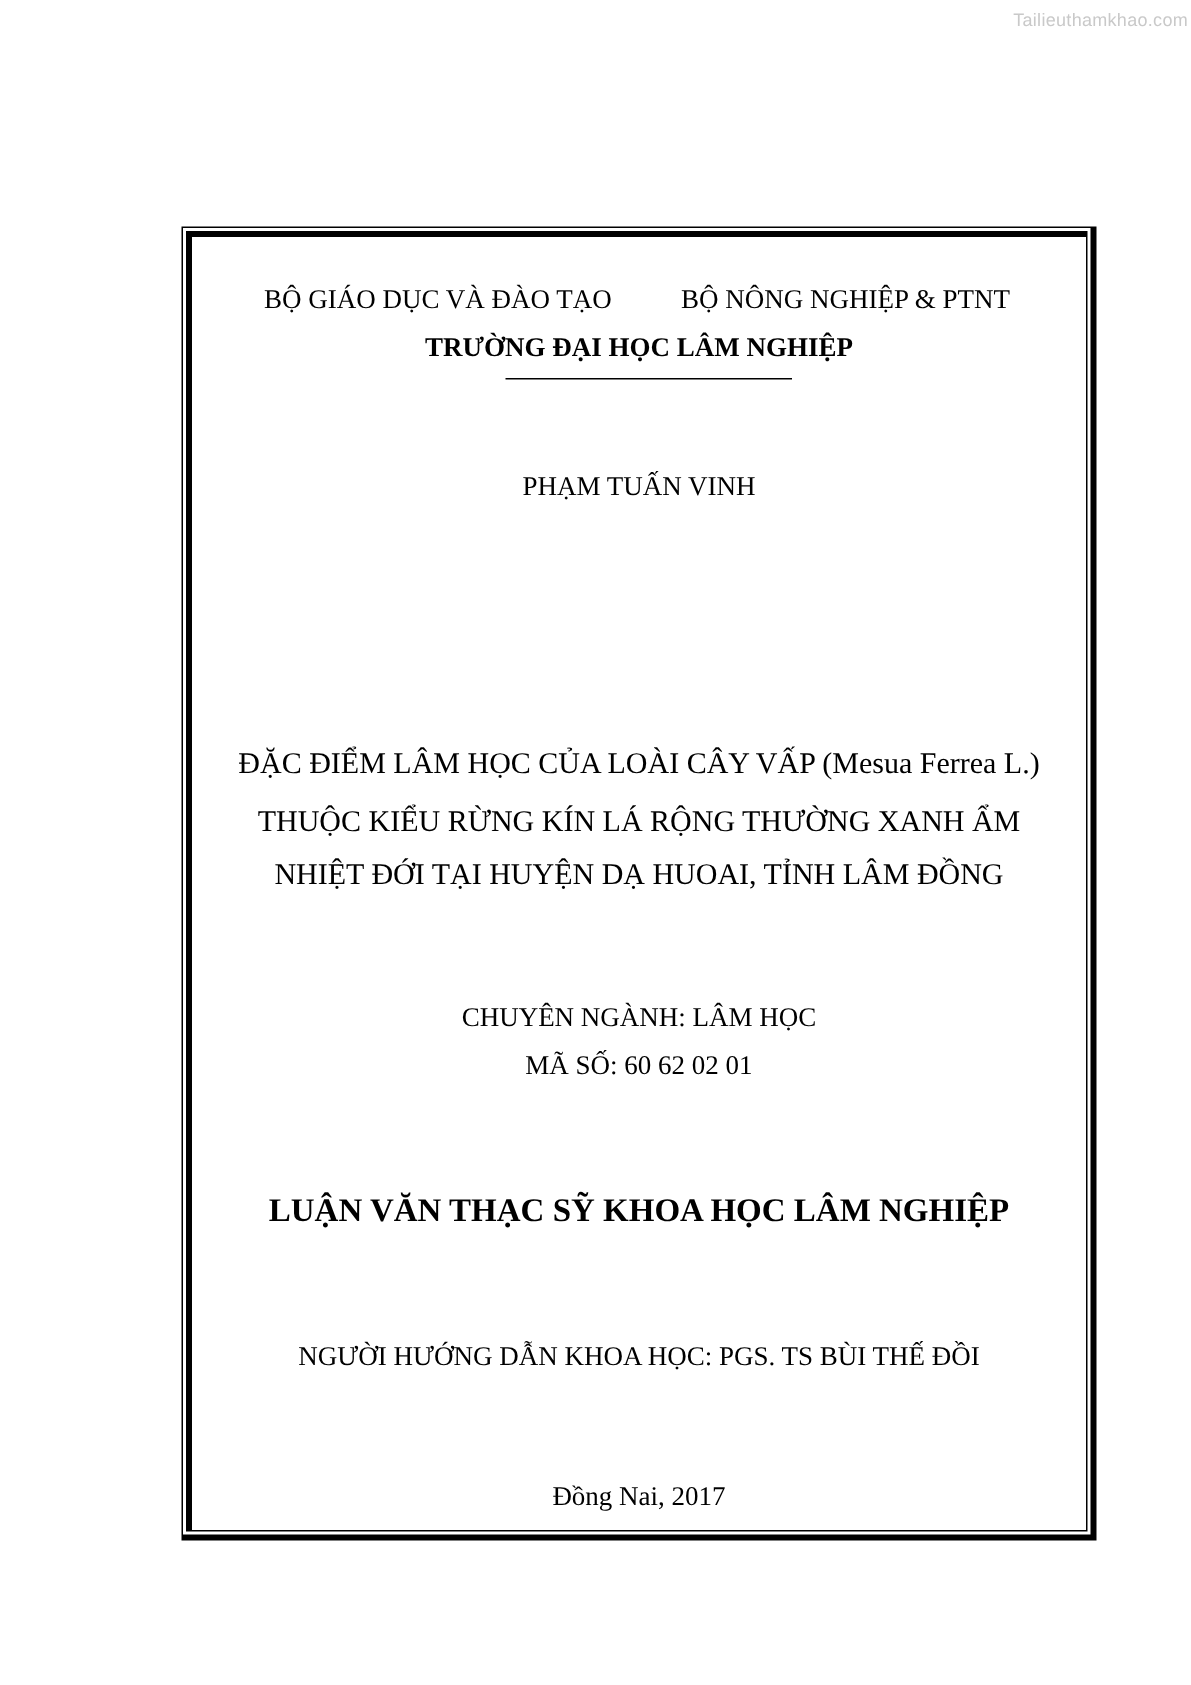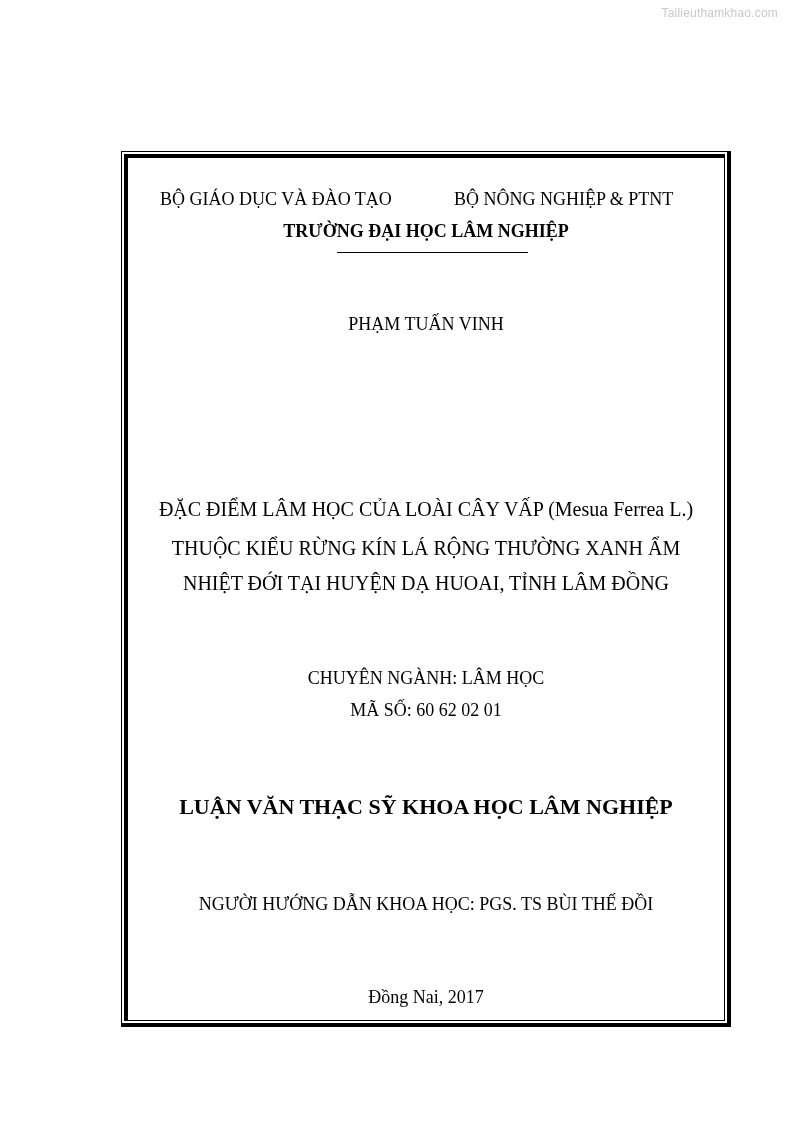--- a/index.html
+++ b/index.html
@@ -11,21 +11,21 @@
       width: 794px;
       height: 1123px;
       position: relative;
       overflow: hidden;
       font-family: "Liberation Serif", "DejaVu Serif", serif;
       color: #000;
     }
     .watermark {
       position: absolute;
       top: 6px;
-      right: 16px;
+      right: 2px;
       font-family: "Liberation Sans", "DejaVu Sans", sans-serif;
       font-size: 12px;
       color: #c9c9c9;
       letter-spacing: 0.2px;
       text-align: right;
     }
     
     .frame-outer-thin {
       position: absolute;
       left: 121px;
@@ -59,21 +59,21 @@
     }
     .ministries {
       position: absolute;
       top: 188px;
       left: 160px;
       width: 530px;
       font-size: 18px;
       line-height: 22px;
       white-space: nowrap;
     }
-    .ministries .left { position: absolute; left: 0; }
+    .ministries .left { position: absolute; left: 16px; }
     .ministries .right { position: absolute; left: 294px; }
     .bold { font-weight: bold; }
     .rule {
       position: absolute;
       left: 337px;
       top: 252px;
       width: 191px;
       height: 0;
       border-top: 1px solid #000;
     }

